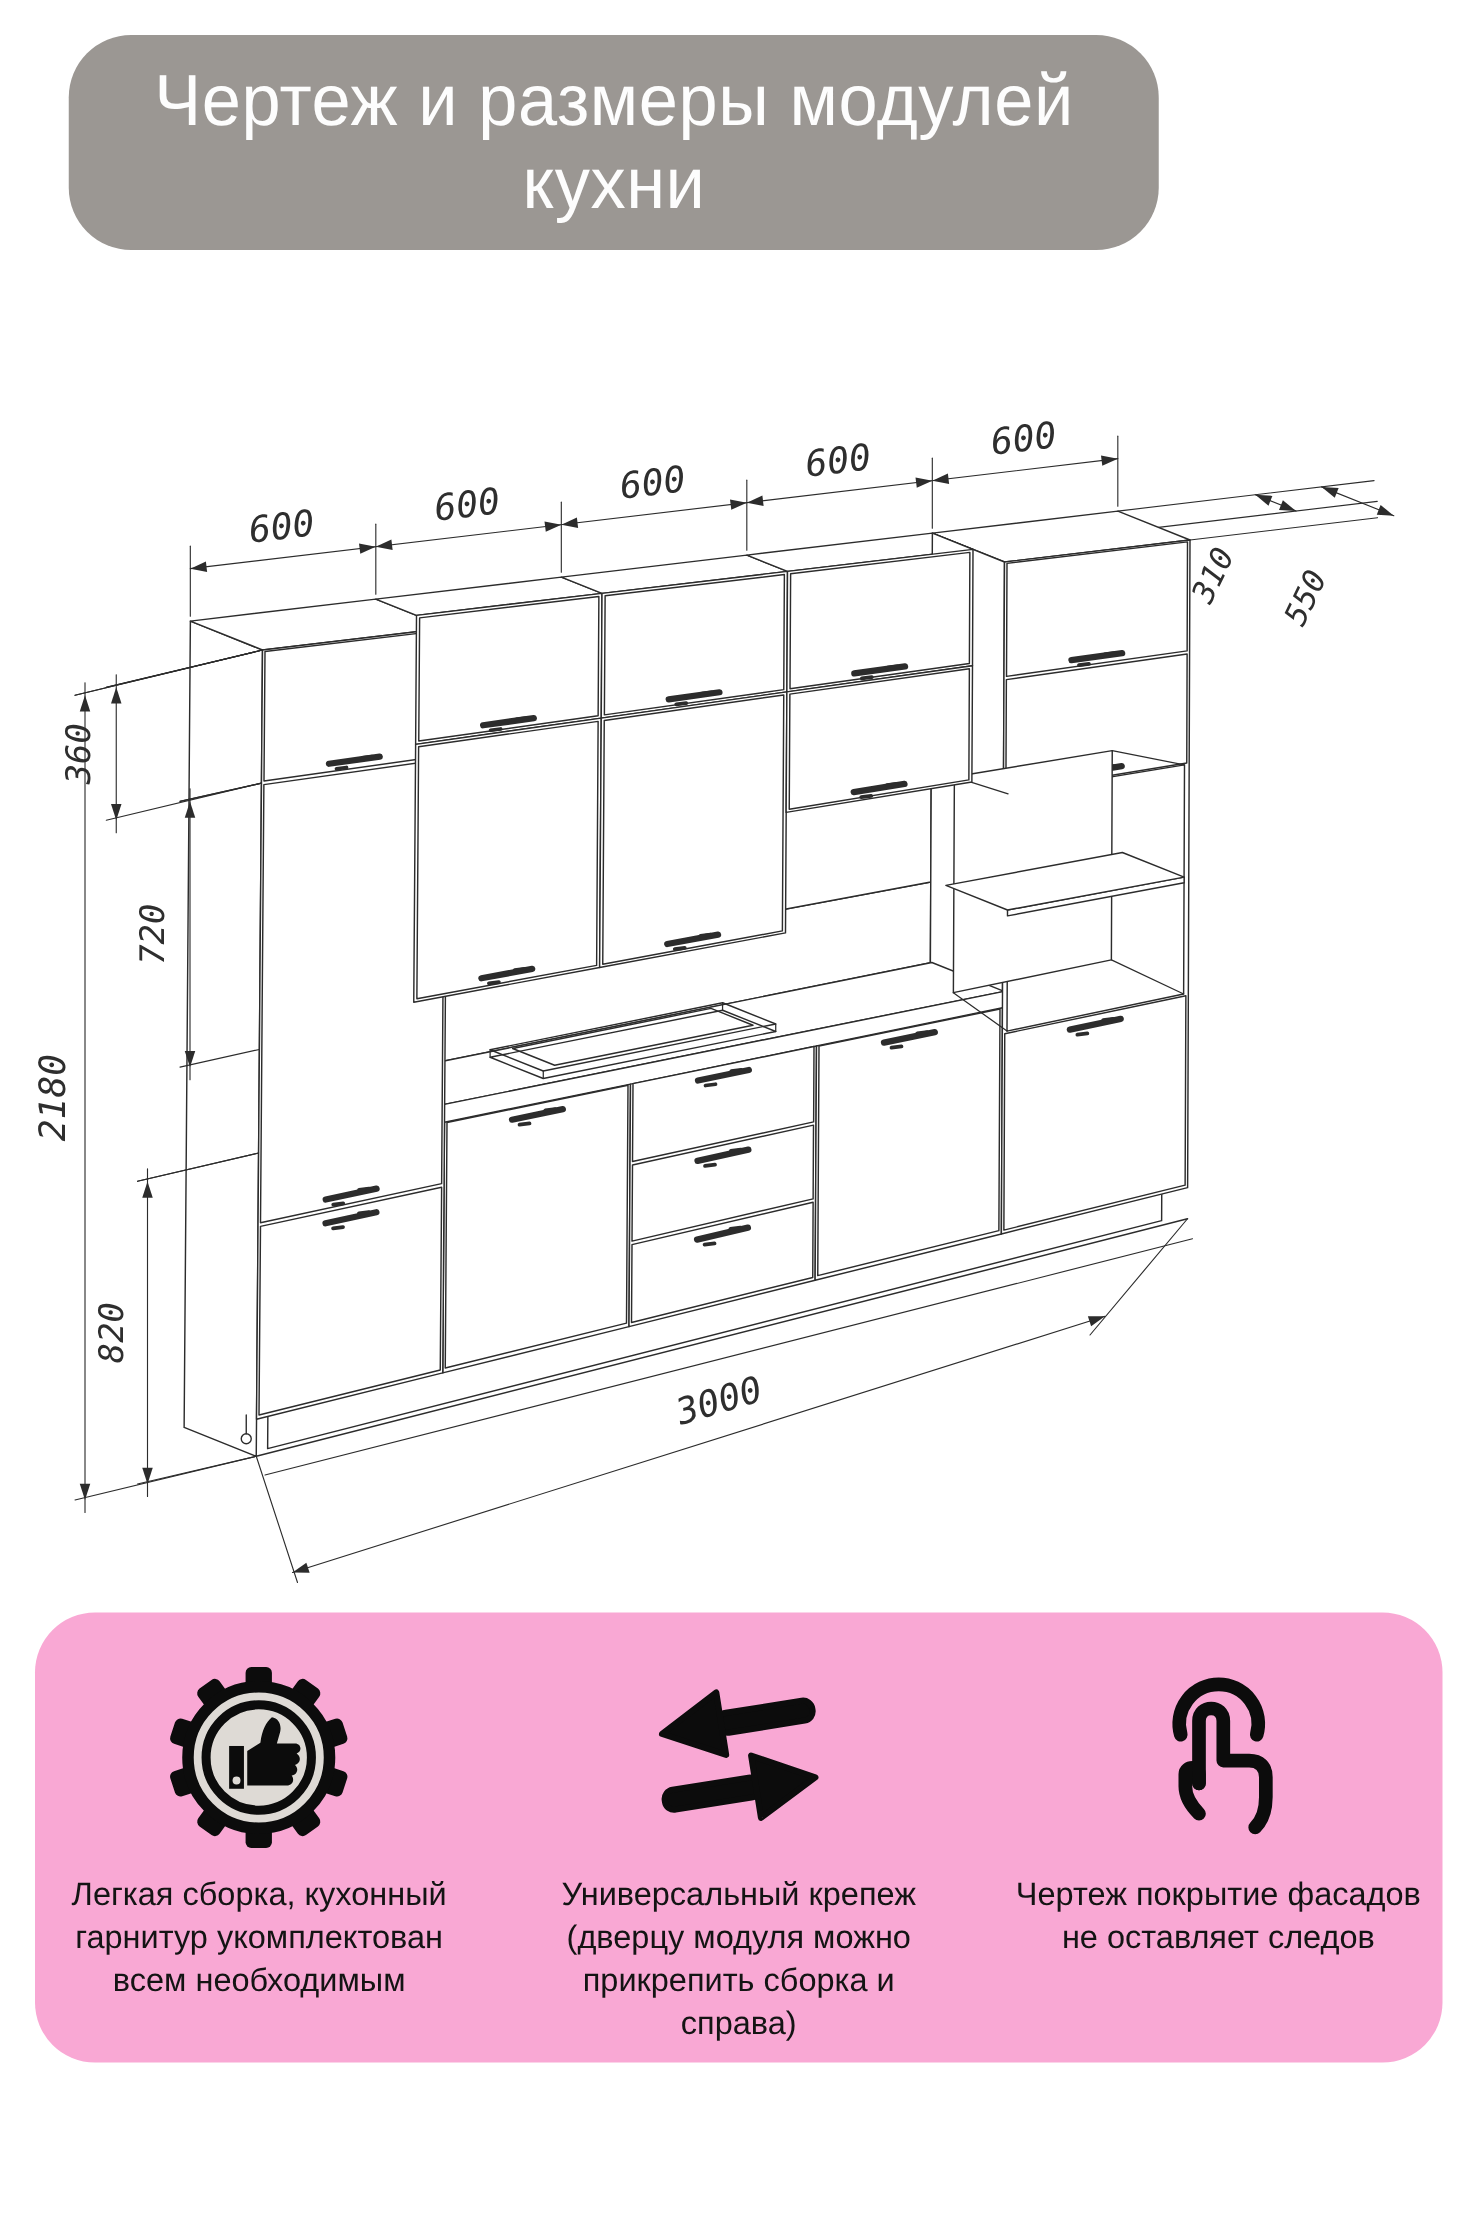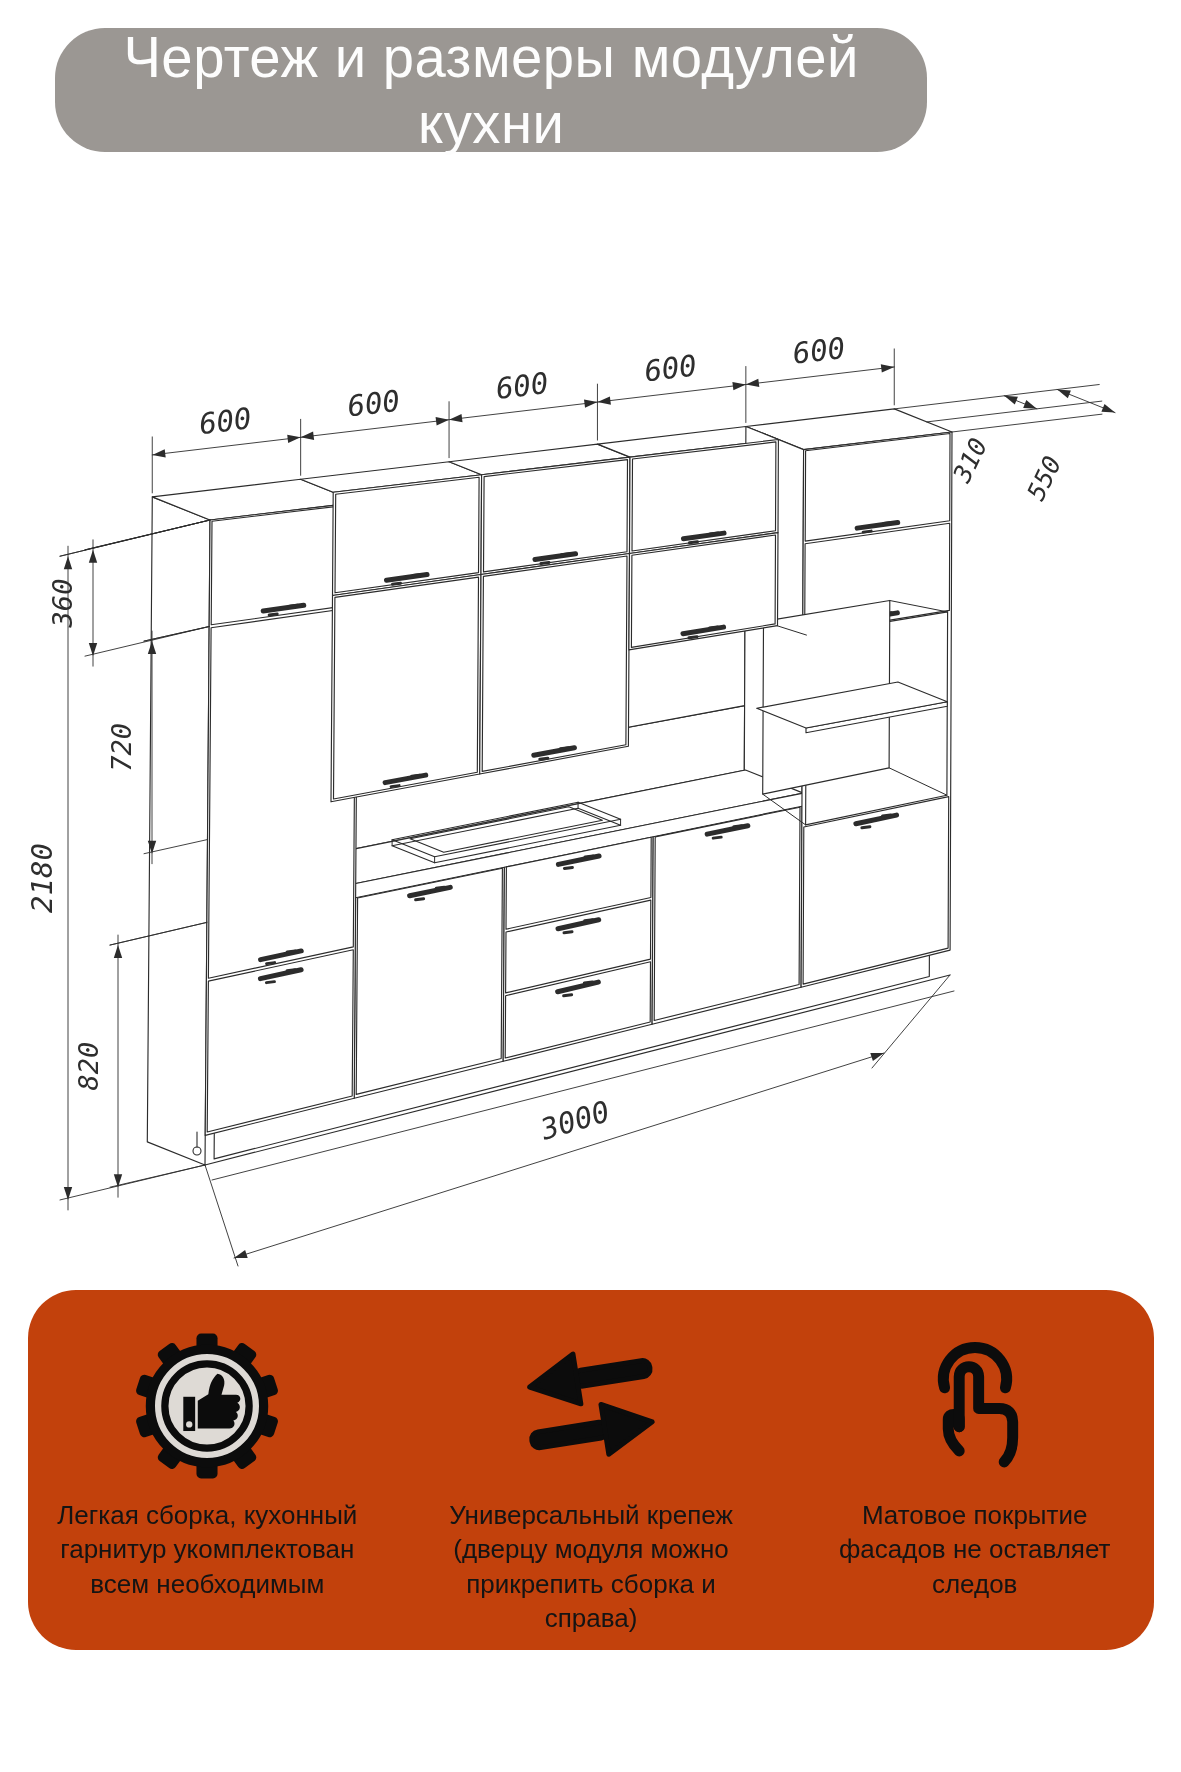--- a/index.html
+++ b/index.html
@@ -1,19 +1,19 @@
 <!DOCTYPE html>
 <html><head>
 <meta charset="utf-8">
 <style>
   html,body{margin:0;padding:0;background:#ffffff;}
   body{width:1181px;height:1772px;position:relative;overflow:hidden;
        font-family:"Liberation Sans", sans-serif;}
   .title-banner{
-    position:absolute;left:55px;top:28px;width:872px;height:124px;
+    position:absolute;left:55px;top:28px;width:872px;height:172px;
     border-radius:50px;display:flex;align-items:center;justify-content:center;
     text-align:center;
   }
   .title-banner h1{
     margin:0;font-weight:normal;font-size:58px;line-height:1.13;
     letter-spacing:0.5px;transform:scaleX(.97);
   }
   #kitchen-svg{position:absolute;left:0;top:0;}
   .features-panel{
     position:absolute;left:28px;top:1290px;width:1126px;height:360px;
@@ -209,21 +209,21 @@
     <polygon points="1115.0,412.6 1101.4,411.7 1104.5,403.9" fill="#2c2c2c"></polygon>
     <text transform="translate(1052,482) rotate(-64)" text-anchor="middle" fill="#2e2e2e" font-size="25" font-style="italic" font-family="&quot;DejaVu Sans Mono&quot;,&quot;Liberation Mono&quot;,monospace">550</text>
     <line x1="205" y1="1165" x2="238" y2="1266" stroke="#2c2c2c" stroke-width="0.9" stroke-linecap="round"></line>
     <line x1="950" y1="975" x2="872" y2="1068" stroke="#2c2c2c" stroke-width="0.9" stroke-linecap="round"></line>
     <line x1="234" y1="1258" x2="884" y2="1053" stroke="#2c2c2c" stroke-width="0.9" stroke-linecap="round"></line>
     <polygon points="234.0,1258.0 245.1,1250.1 247.7,1258.1" fill="#2c2c2c"></polygon>
     <polygon points="884.0,1053.0 872.9,1060.9 870.3,1052.9" fill="#2c2c2c"></polygon>
     <text transform="translate(578,1130) rotate(-16.5)" text-anchor="middle" fill="#2e2e2e" font-size="29" font-style="italic" font-family="&quot;DejaVu Sans Mono&quot;,&quot;Liberation Mono&quot;,monospace">3000</text>
   </svg>
 
-<div class="features-panel" style="background: #c2410c; gap: 25px;">
+<div class="features-panel" style="background: #f9a8d4; gap: 25px;">
 
   <div class="feature">
     <div class="icon-box">
       <svg width="158" height="158" viewBox="0 0 120 120">
         <g transform="translate(60,60)">
           <g class="teeth" fill="#0c0c0c">
               <rect x="-8" y="-55" width="16" height="16" rx="3.5" transform="rotate(0)"></rect>
               <rect x="-8" y="-55" width="16" height="16" rx="3.5" transform="rotate(36)"></rect>
               <rect x="-8" y="-55" width="16" height="16" rx="3.5" transform="rotate(72)"></rect>
               <rect x="-8" y="-55" width="16" height="16" rx="3.5" transform="rotate(108)"></rect>
@@ -264,16 +264,16 @@
   <div class="feature">
     <div class="icon-box">
       <svg width="158" height="158" viewBox="0 0 130 130">
         <g fill="none" stroke="#0c0c0c" stroke-width="9" stroke-linecap="round" stroke-linejoin="round" transform="translate(6,10)">
           <path d="M34 40 A26 26 0 1 1 84 40"></path>
           <path d="M46 92 C41 87 37 81 37 74 L37 66 C37 60.5 46 60.5 46 66 L46 72"></path>
           <path d="M46 72 L46 31 C46 20 62 20 62 31 L62 57 L79 57 C86 57 90 61 90 68 L90 81 C90 91 87 97 83 101"></path>
         </g>
       </svg>
     </div>
-    <p class="feature-text">Матовое покрытие фасадов не оставляет следов</p>
+    <p class="feature-text">Чертеж покрытие фасадов не оставляет следов</p>
   </div>
 
 </div>
 
 </body></html>

